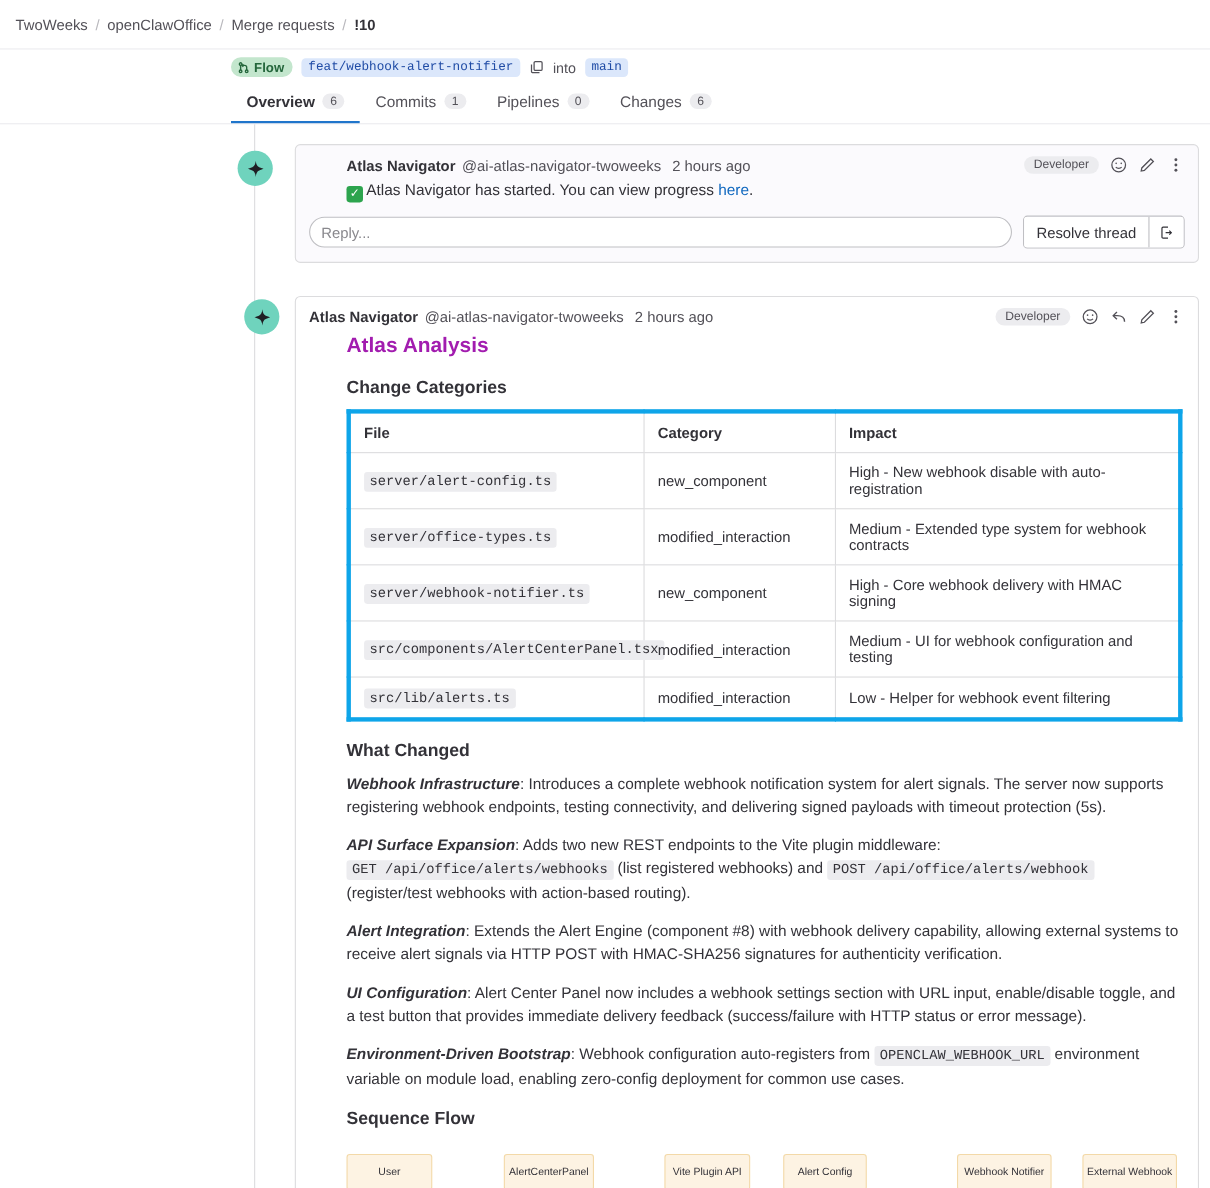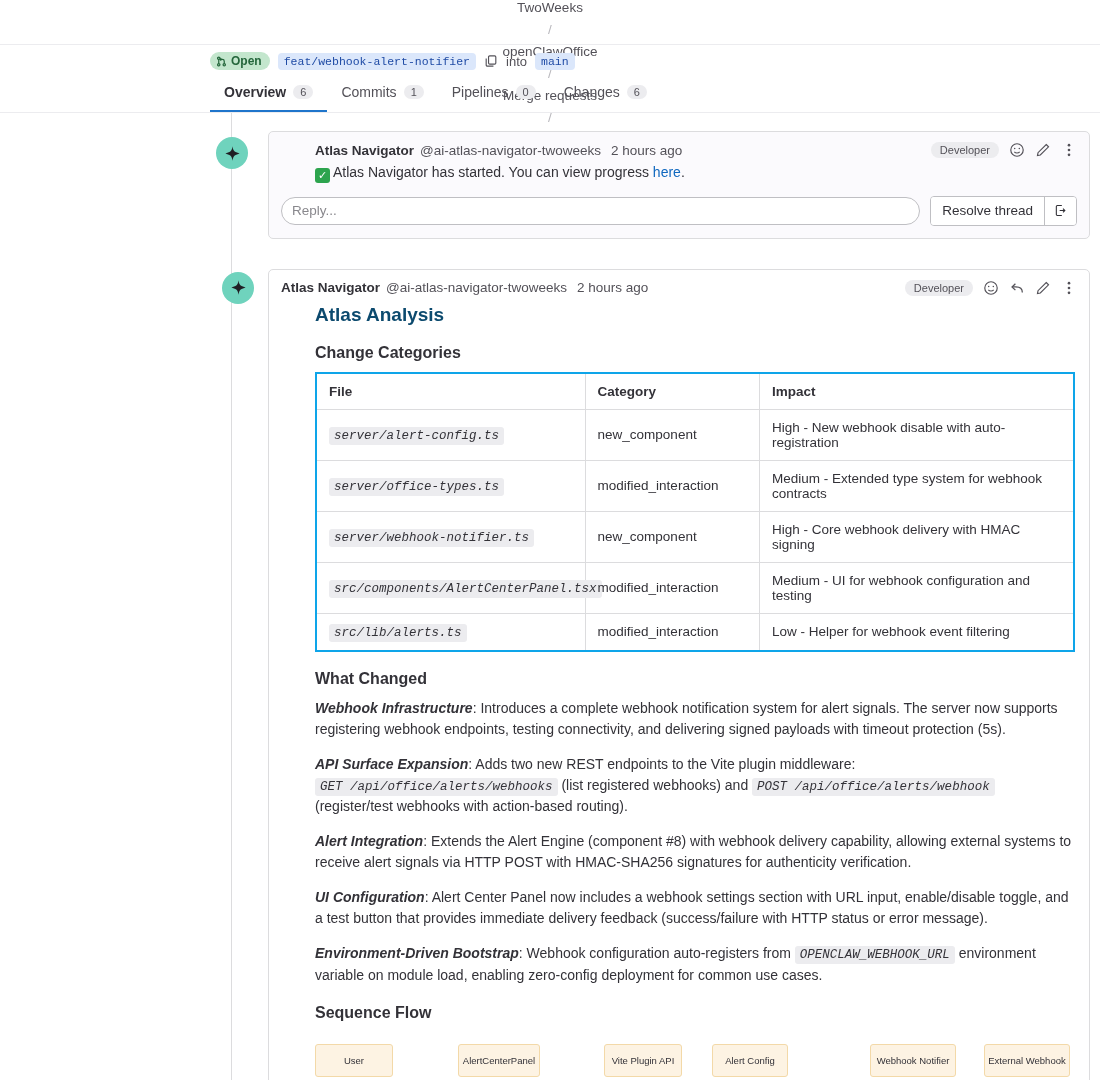--- a/index.html
+++ b/index.html
@@ -12,21 +12,20 @@
     color:#333238;
     overflow:hidden;
   }
 
   
   .breadcrumb-bar{
     height:45px; display:flex; align-items:center;
     padding:0 14px; gap:7px;
     border-bottom:1px solid #ececef;
     font-size:13.5px;
-    flex-direction:column;
   }
   .crumb{ color:#535158; text-decoration:none; white-space:nowrap; }
   .crumb.current{ color:#333238; font-weight:bold; }
   .crumb-sep{ color:#b9b8bd; }
 
   
   .mr-head{ border-bottom:1px solid #ececef; }
   .mr-title-row{
     display:flex; align-items:center; gap:8px;
     padding:7px 0 6px 210px;
@@ -124,39 +123,39 @@
   .btn{
     height:28px; padding:0 11px; background:#fff; border:none;
     font-size:13.5px; color:#333238; cursor:pointer; white-space:nowrap;
     font-family:"Liberation Sans", sans-serif;
   }
   .btn.icon-only{ border-left:1px solid #bfbfc3; padding:0 8px;
     display:flex; align-items:center; justify-content:center; }
 
   
   .analysis-body{ padding:0 14px 10px 46px; }
-  h1.an-title{ font-size:19px; margin:6px 0 14px; color:#0c4a6e; }
+  h1.an-title{ font-size:19px; margin:6px 0 14px; color:#a21caf; }
   h2.an-h2{ font-size:16px; margin:18px 0 10px; color:#333238; }
 
   table.chg{
-    width:100%; border-collapse:collapse; border:2px solid #0ea5e9;
+    width:100%; border-collapse:collapse; border:4px solid #0ea5e9;
     font-size:13.5px; table-layout:fixed;
   }
   table.chg th, table.chg td{
     border:1px solid #dcdcde; text-align:left; padding:10px 12px;
     vertical-align:middle;
   }
   table.chg th{ font-weight:bold; color:#333238; }
   table.chg col.c1{ width:35.5%; }
   table.chg col.c2{ width:23%; }
   table.chg col.c3{ width:41.5%; }
   code.inline{
     font-family:"Liberation Mono", monospace; font-size:12.5px;
     background:#ececef; padding:2px 5px; border-radius:3px;
-    color:#333238; white-space:nowrap;font-style:italic;
+    color:#333238; white-space:nowrap;
   }
 
   p.para{ margin:0 0 14px; line-height:1.5; font-size:14px; }
   p.para b{ color:#333238;font-style:italic; }
 
   
   .seq{ position:relative; height:90px; margin-top:14px; }
   .seq-actor{
     position:absolute; top:8px; height:33px;
     background:#fdf3e3; border:1px solid #f3d9a8; border-radius:3px;
@@ -182,21 +181,21 @@
   <div class="mr-title-row">
     <span class="state-badge">
       <svg width="11" height="11" viewBox="0 0 16 16" fill="none" stroke="#24663b" stroke-width="1.8">
         <circle cx="4" cy="3.2" r="1.7"></circle>
           <circle cx="4" cy="12.8" r="1.7"></circle>
           <circle cx="12" cy="12.8" r="1.7"></circle>
         <path d="M4 5v6"></path>
           <path d="M12 11V7.5C12 6 10.6 5 9.2 5H6.2"></path>
           <path d="M7.6 3.3 6 5l1.6 1.7"></path>
       </svg>
-      <span>Open</span>
+      <span>Flow</span>
     </span>
 
 
     <span class="branch-chip">feat/webhook-alert-notifier</span>
 
     <span class="copy-ico">
       <svg width="14" height="14" viewBox="0 0 16 16" fill="none" stroke="#535158" stroke-width="1.3">
         <rect x="5.2" y="2.2" width="8.3" height="9.3" rx="1.3"></rect>
         <path d="M10.8 13.8H3.8a1.3 1.3 0 0 1-1.3-1.3V5.2"></path>
       </svg>

